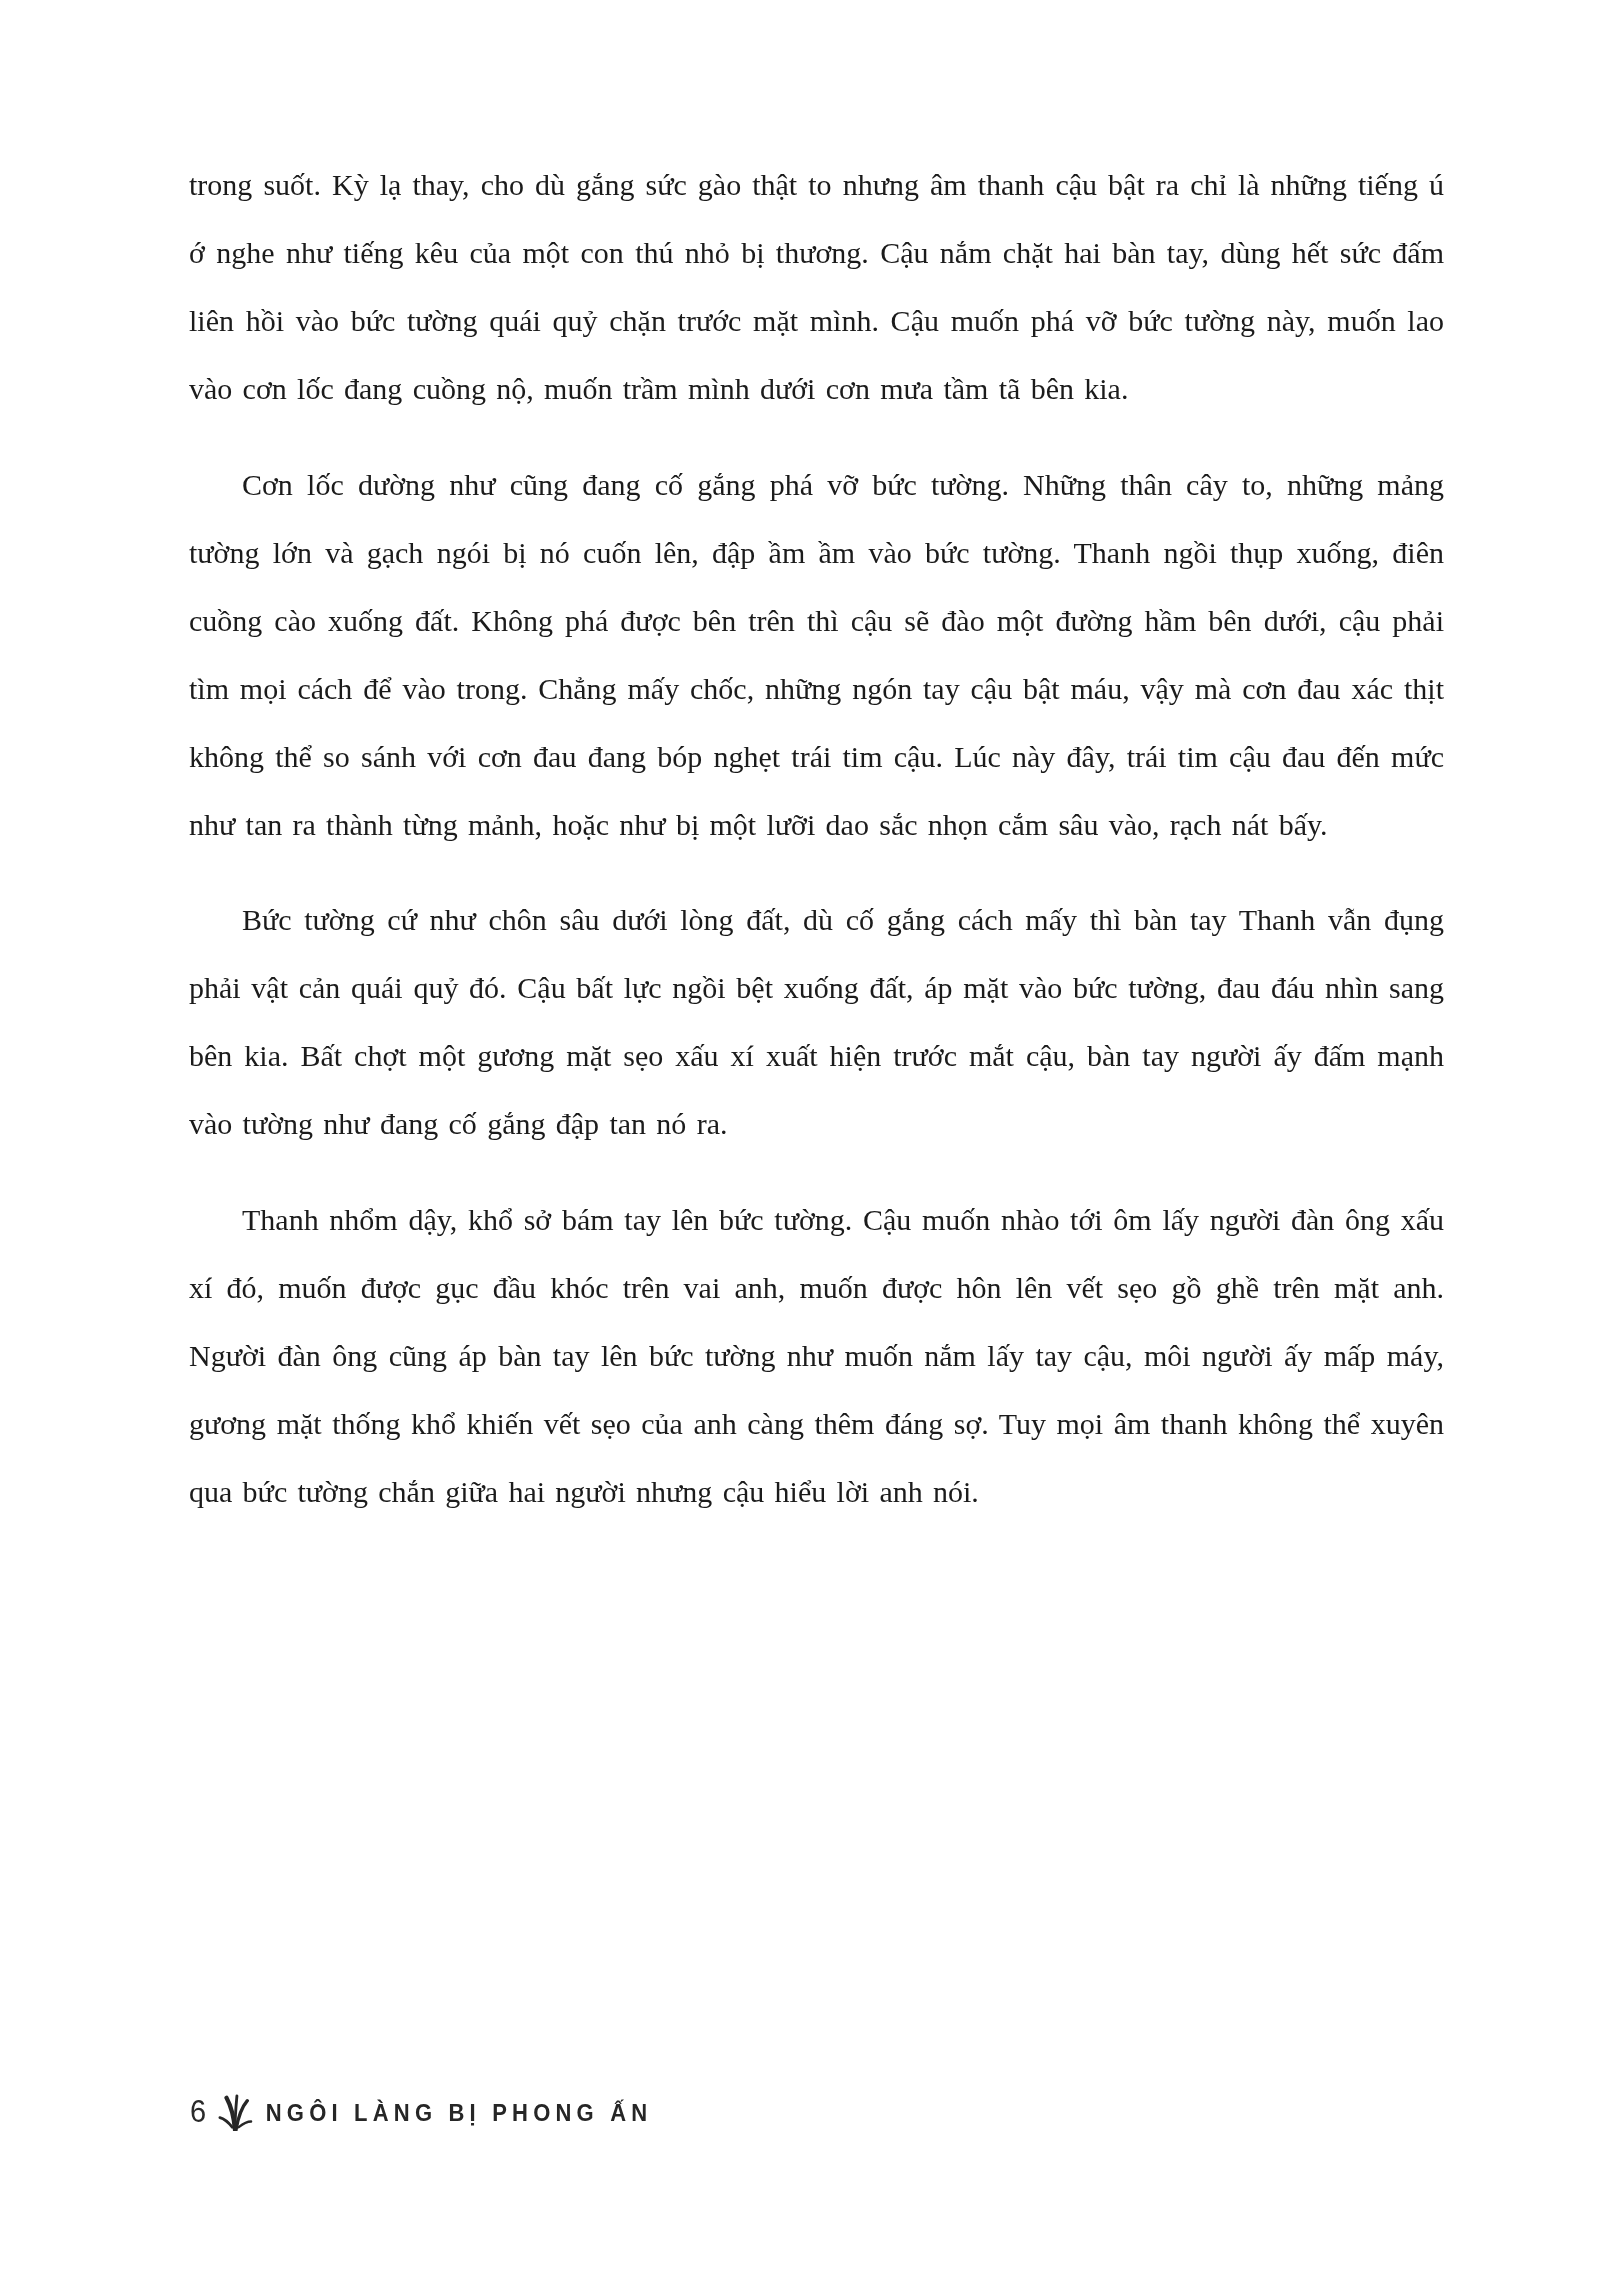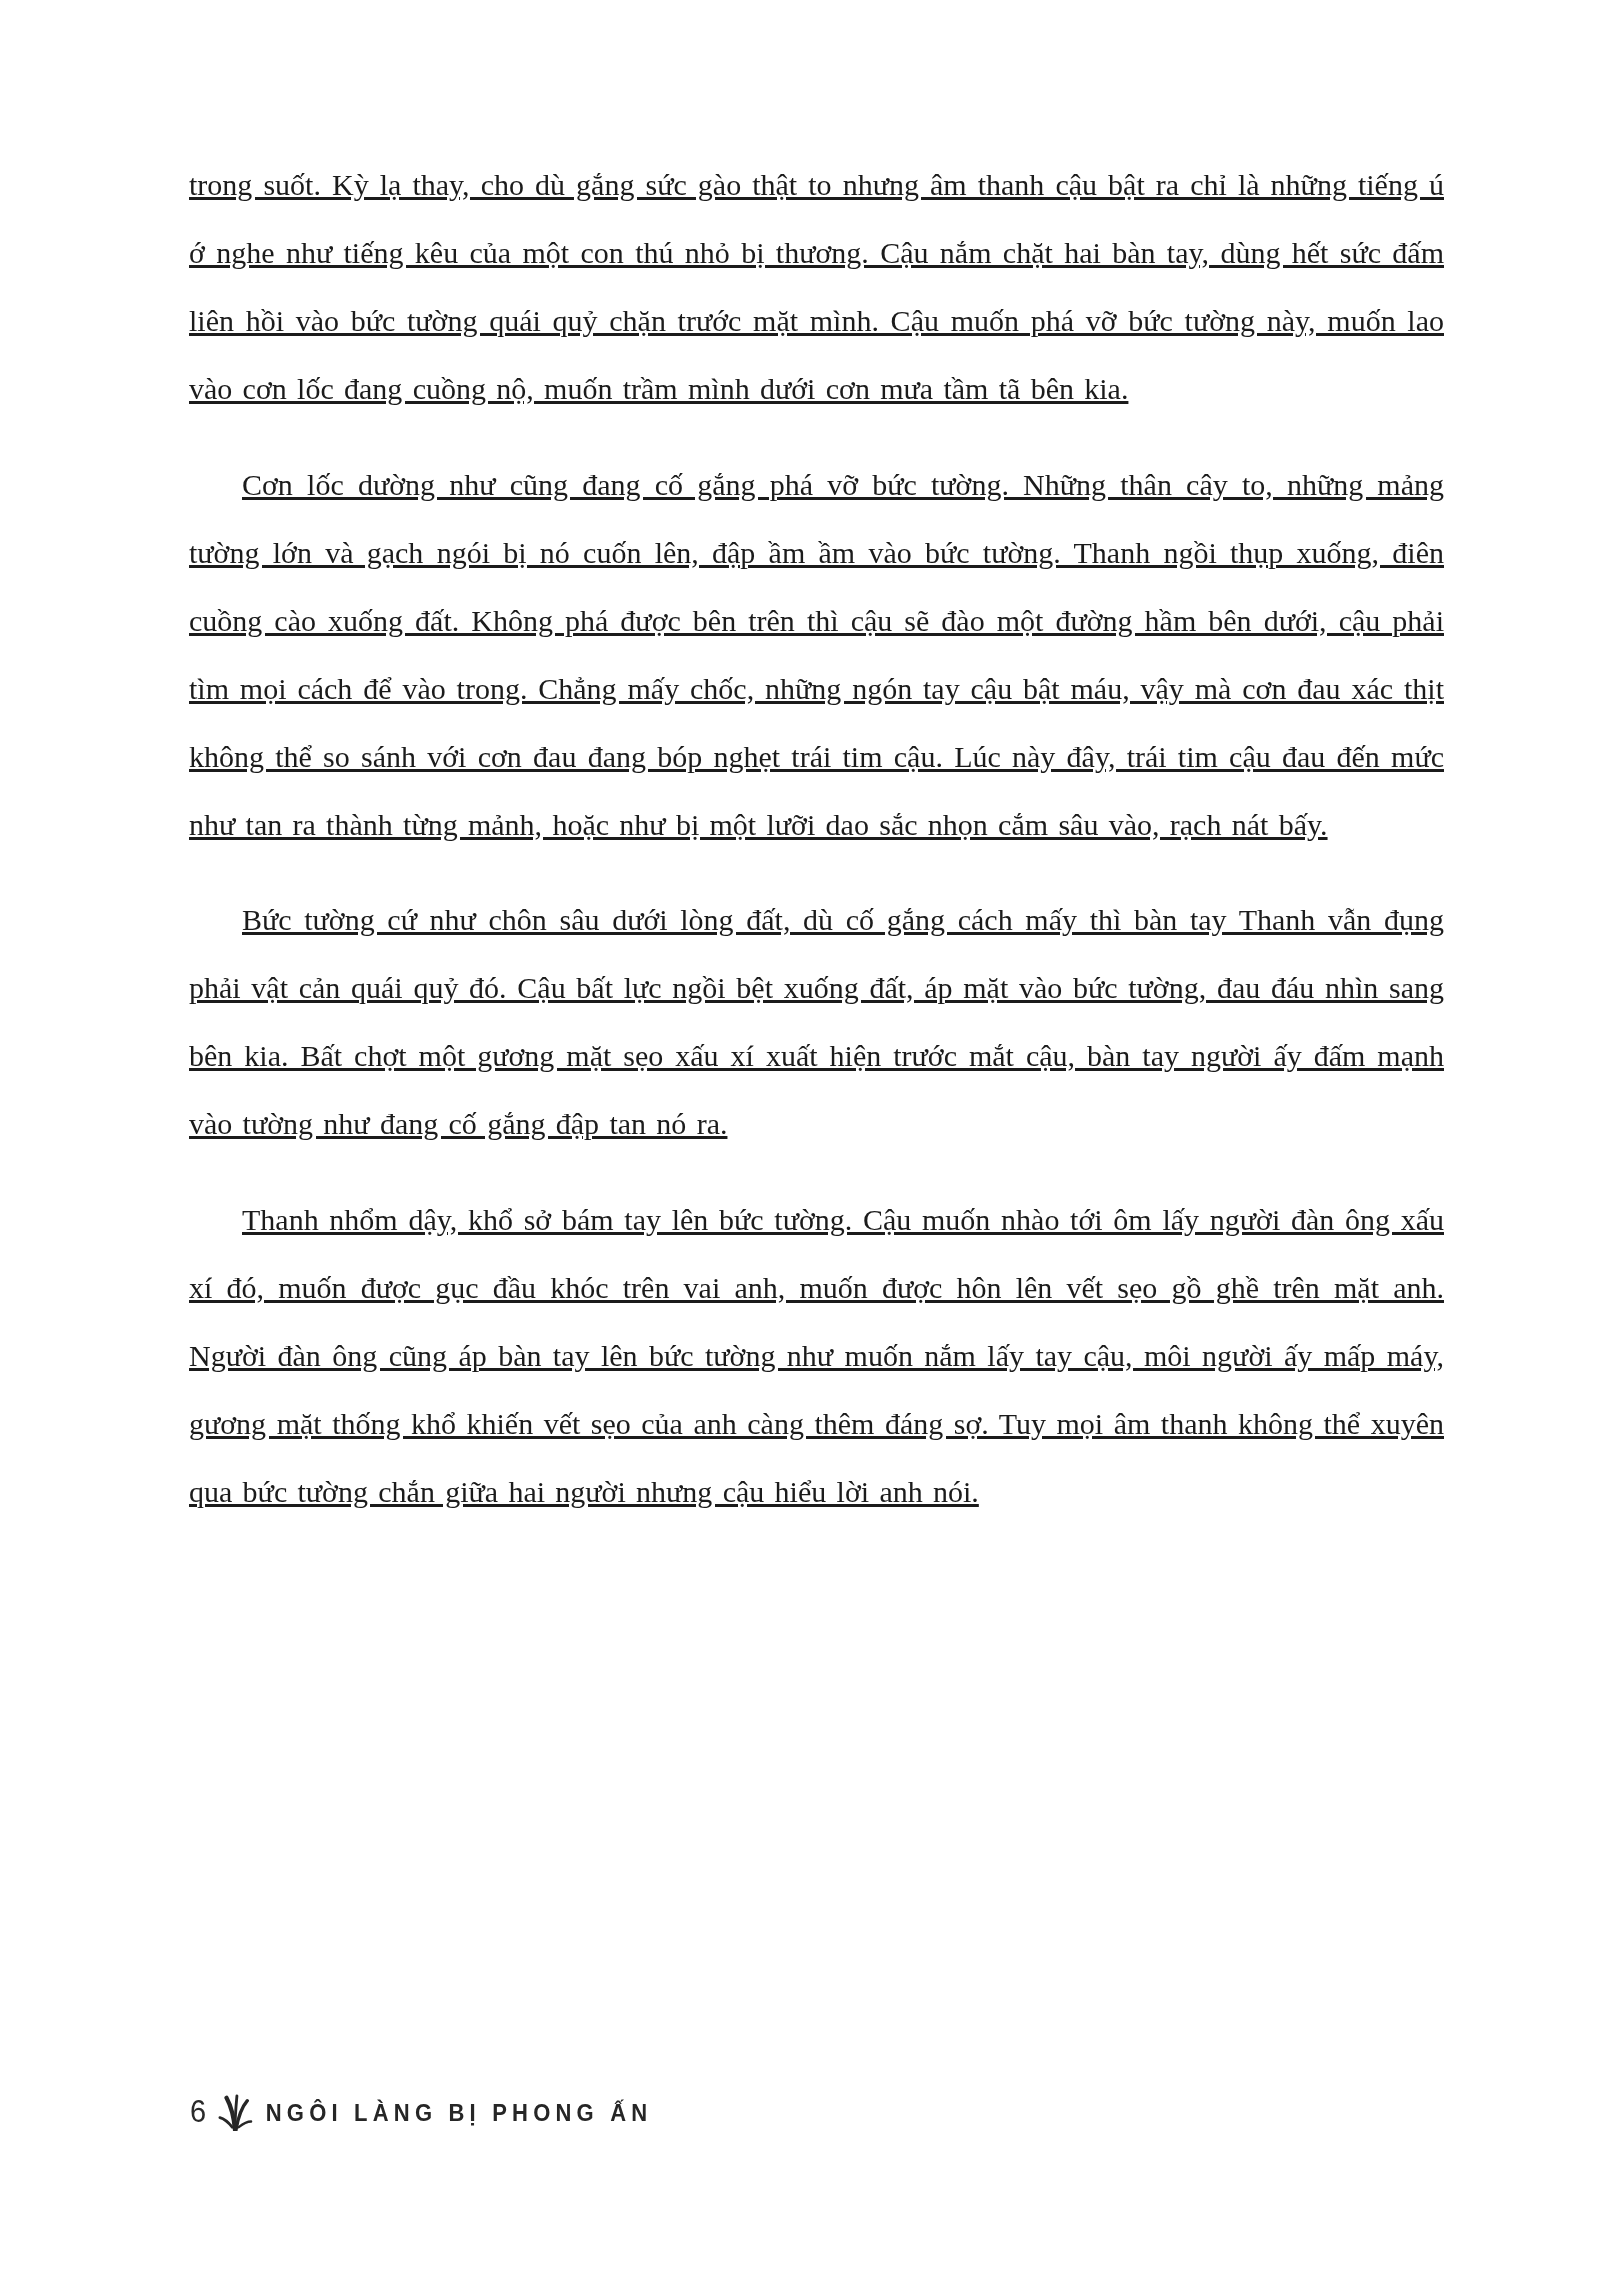--- a/index.html
+++ b/index.html
@@ -23,21 +23,20 @@
     width: 1255px;
     font-size: 30px;
     line-height: 68px;
     text-align: justify;
     text-justify: inter-word;
     color: #1b1b1b;
   }
   .text-block p {
     margin: 0 0 27.5px 0;
     word-spacing: 2.8px;
-    text-decoration: underline;
   }
   .text-block p.indent {
     text-indent: 53px;
   }
   .footer {
     position: absolute;
     left: 190px;
     top: 2094px;
     display: flex;
     align-items: center;

